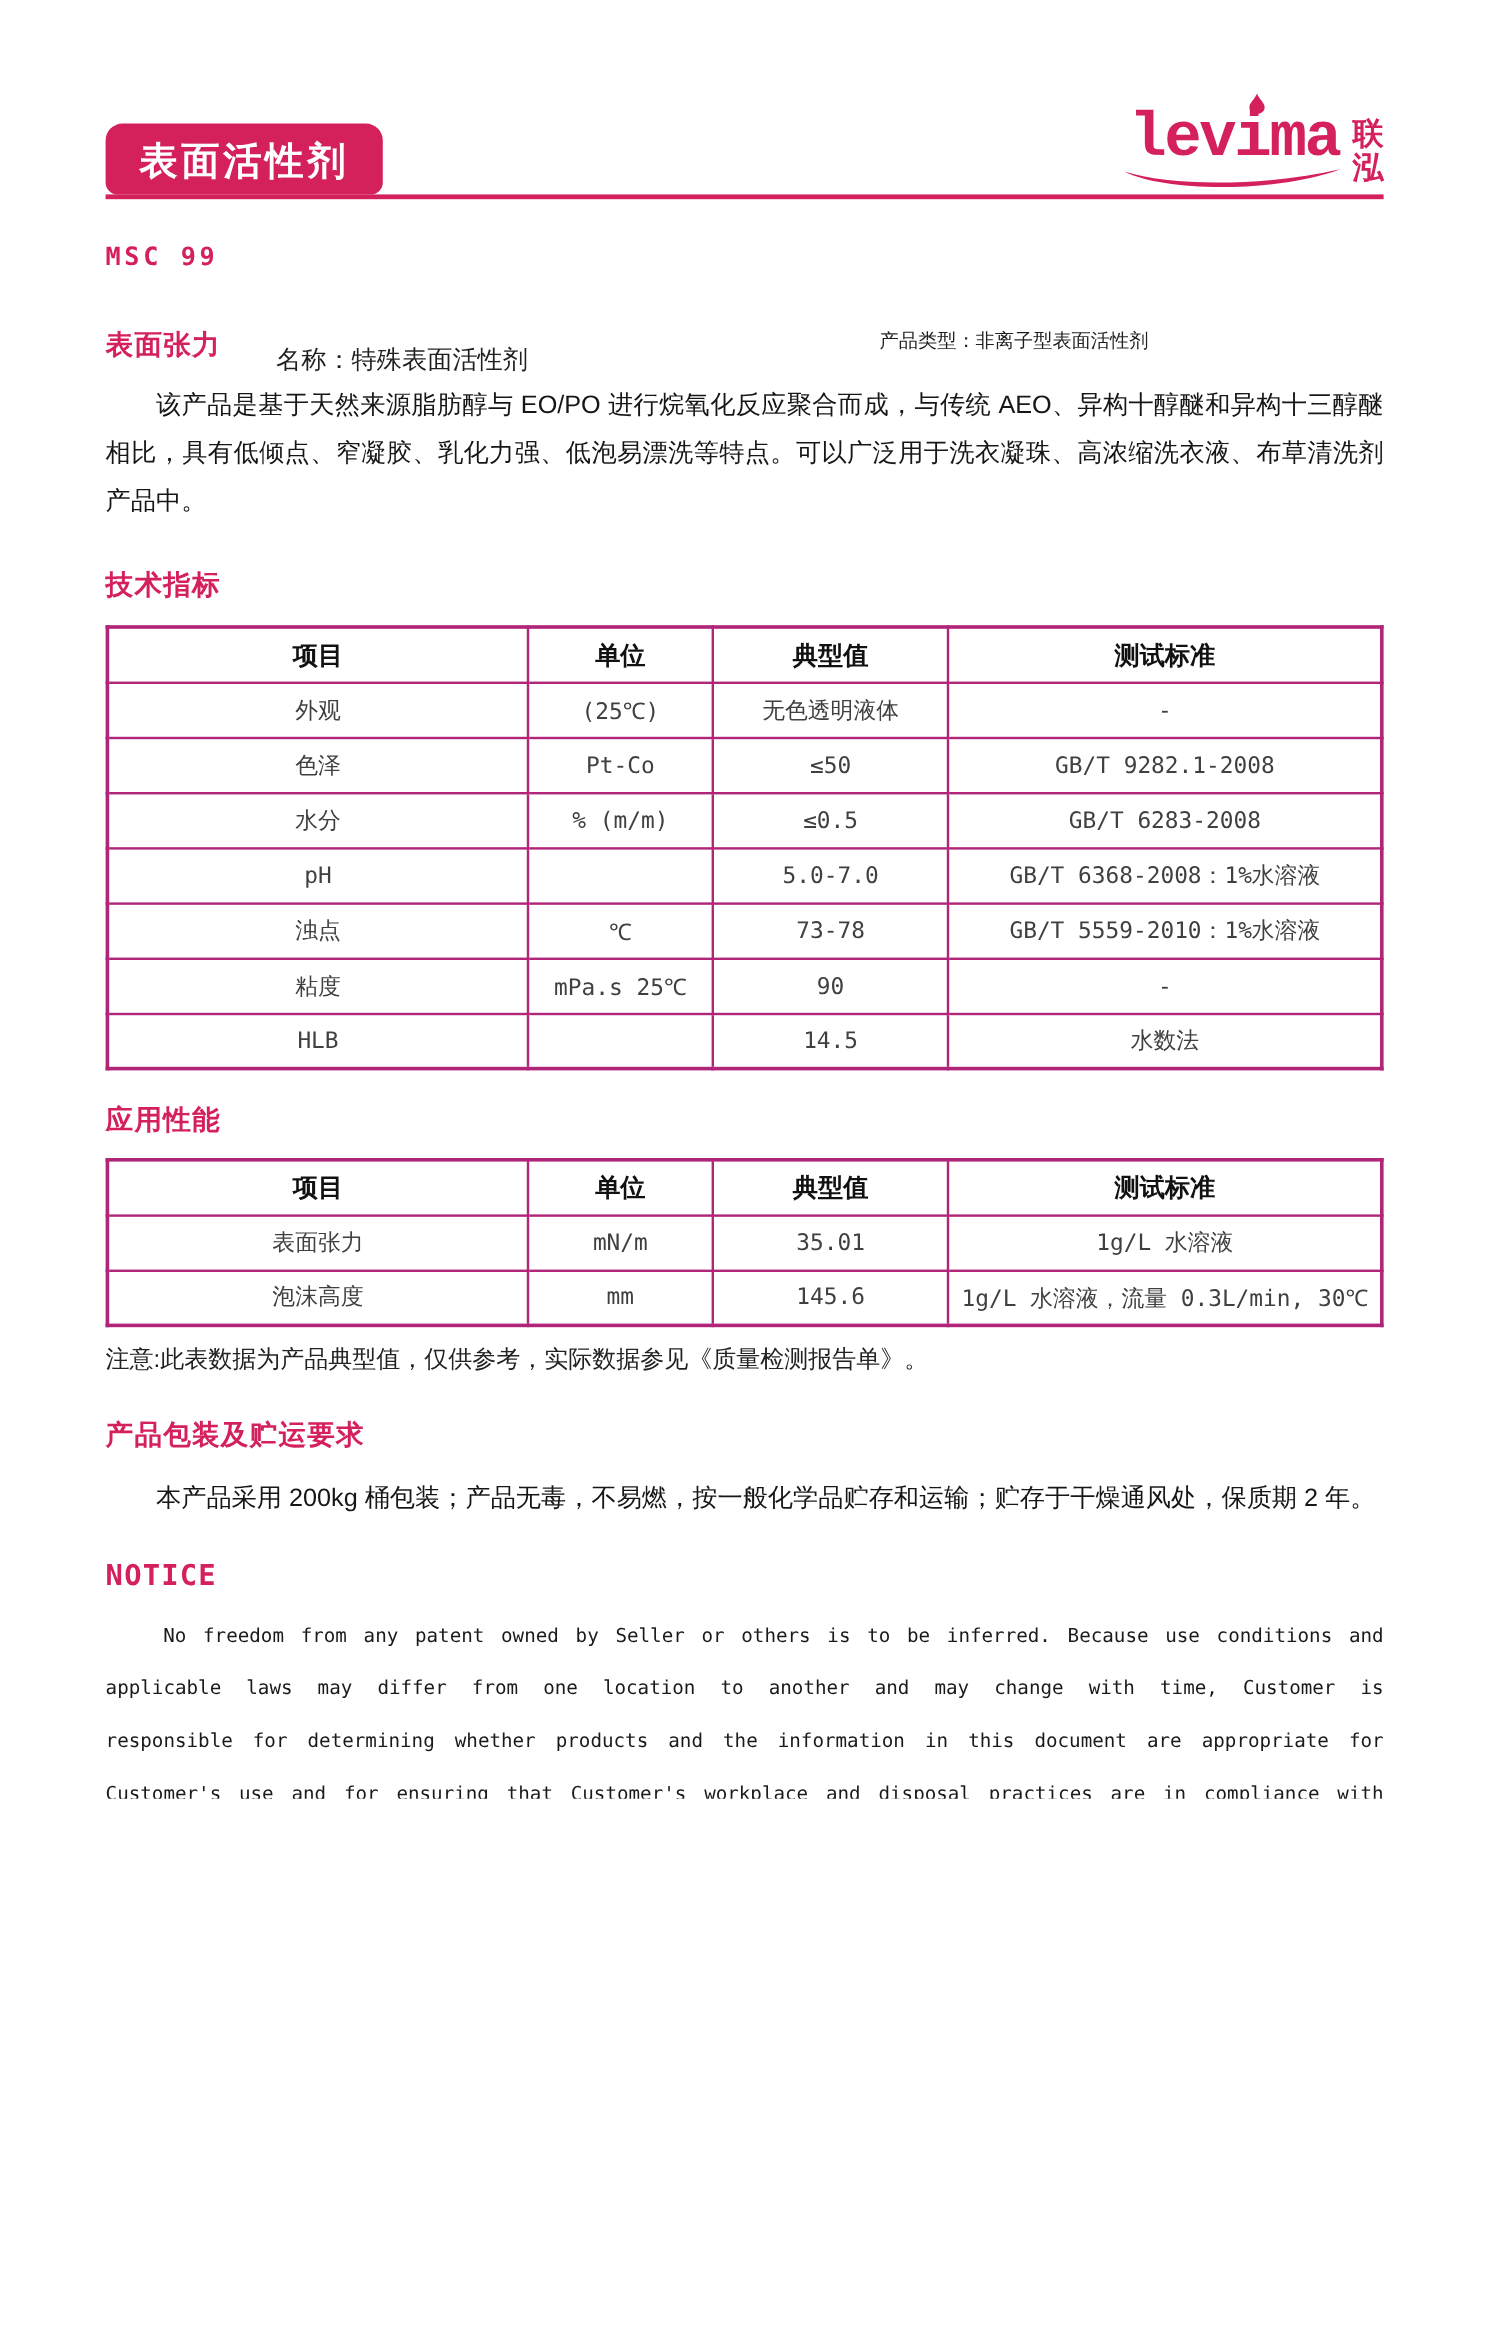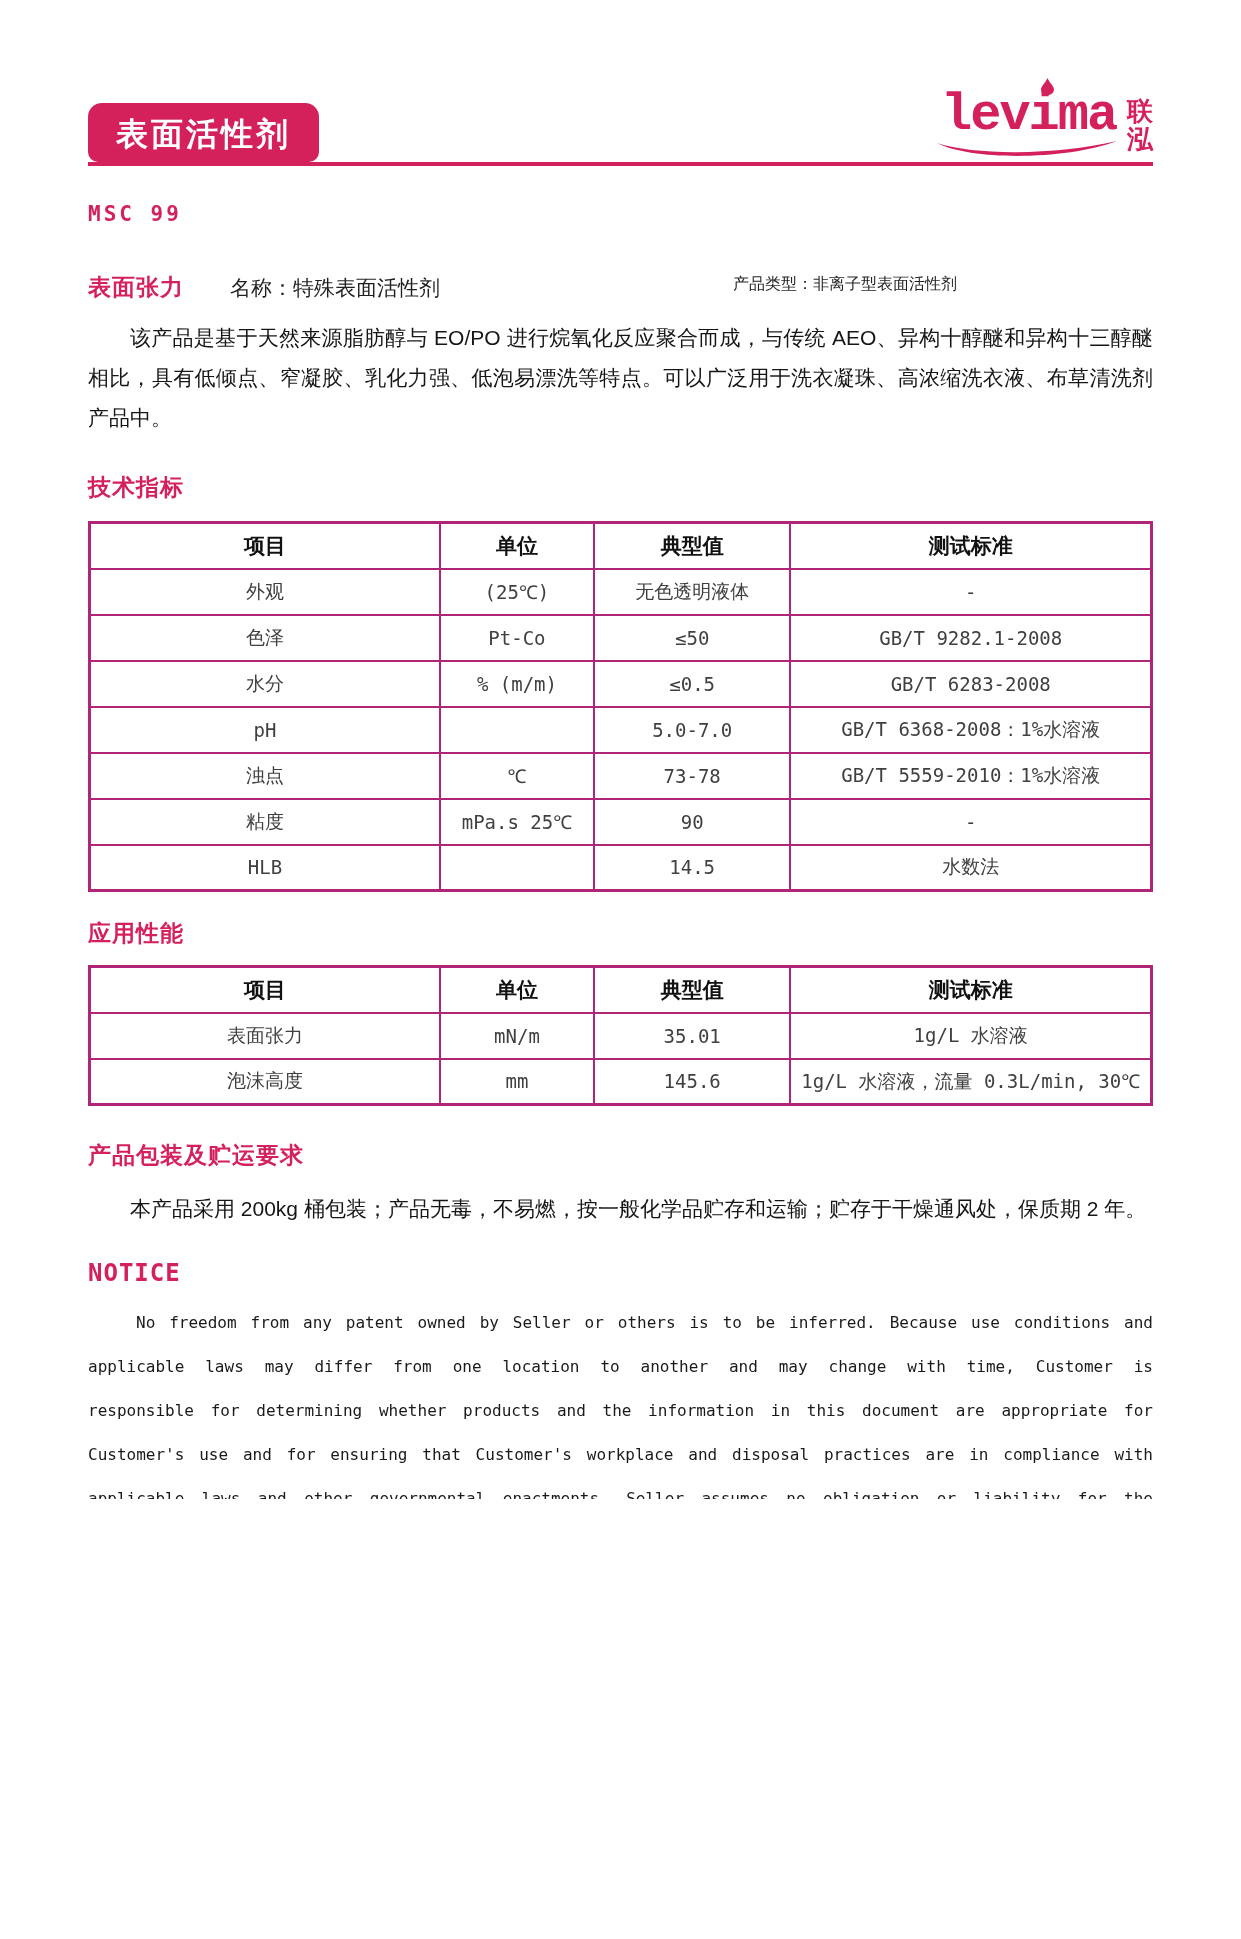--- a/index.html
+++ b/index.html
@@ -45,21 +45,21 @@
   .product-code{
     margin-top:36px;color:var(--accent);
     font-size:21px;font-weight:800;letter-spacing:3px;
     font-family:"DejaVu Sans Mono","Liberation Sans",sans-serif;
   }
   .sec-h{
     color:var(--accent);font-size:23px;font-weight:800;letter-spacing:1px;
   }
   .intro-row{position:relative;margin-top:46px;height:30px;}
   .intro-row .sec-h{position:absolute;left:0;top:0;}
-  .intro-name{position:absolute;left:142px;top:2px;font-size:21px;}
+  .intro-name{position:absolute;left:142px;top:14px;font-size:21px;}
   .intro-type{position:absolute;left:645px;top:2px;font-size:16px;}
   .body-para{
     margin-top:16px;font-size:21px;line-height:40px;
     text-align:justify;text-indent:2em;color:#161616;
   }
   .pack-para{line-height:44px;}
   .note-line{margin-top:13px;font-size:20px;color:#222;}
 
   
   table{
@@ -224,20 +224,21 @@
     </tr>
     <tr>
       <td>泡沫高度</td>
       <td>mm</td>
       <td>145.6</td>
       <td>1g/L 水溶液，流量 0.3L/min, 30℃</td>
     </tr>
   </tbody>
     </table>
 
+  <p class="note-line">注意:此表数据为产品典型值，仅供参考，实际数据参见《质量检测报告单》。</p>
 
   <h2 class="sec-h sec-pack">产品包装及贮运要求</h2>
   <p class="body-para pack-para">本产品采用 200kg 桶包装；产品无毒，不易燃，按一般化学品贮存和运输；贮存于干燥通风处，保质期 2 年。</p>
 
   <h2 class="sec-h sec-notice">NOTICE</h2>
   <p class="notice-para">No freedom from any patent owned by Seller or others is to be inferred. Because use conditions and applicable laws may differ from one location to another and may change with time, Customer is responsible for determining whether products and the information in this document are appropriate for Customer's use and for ensuring that Customer's workplace and disposal practices are in compliance with applicable laws and other governmental enactments. Seller assumes no obligation or liability for the information in this document. NO WARRANTIES ARE GIVEN, ALIIMPLED WARRANTIES OF MERCHANTABILITY OR FITNESS FOR A PARTICULARPURPOSE ARE EXPRESSLY EXCLUDED.</p>
 
   <div class="footer">
     <span>服务电话: 4000-456-986</span>
     <span>根据客户的需求，提供特色的产品</span>

